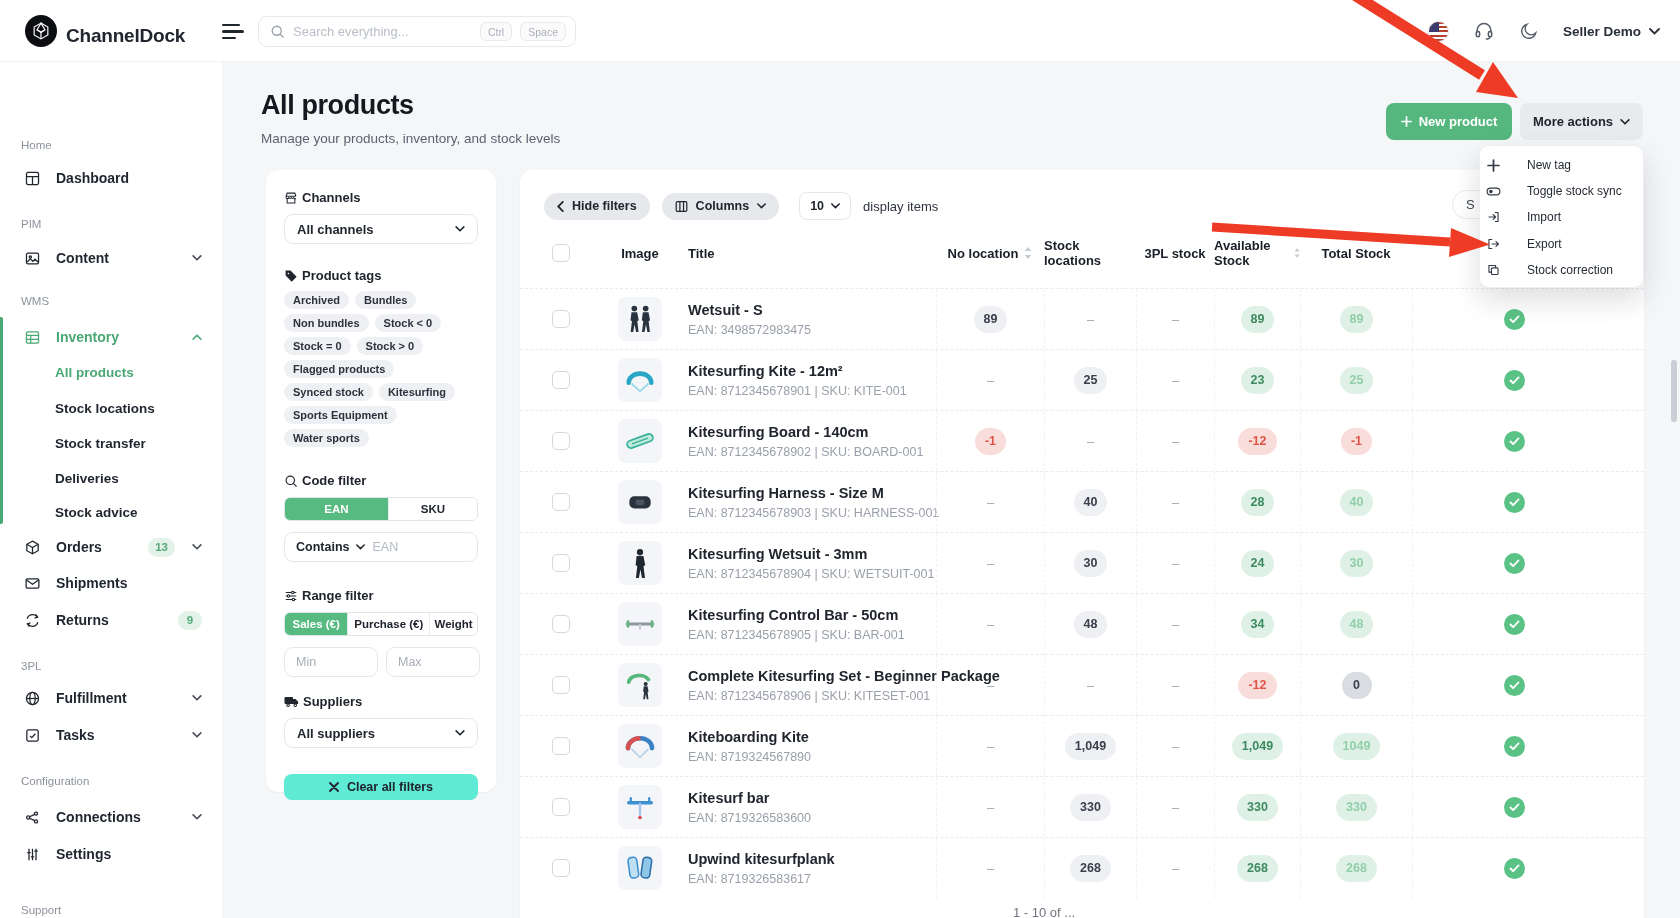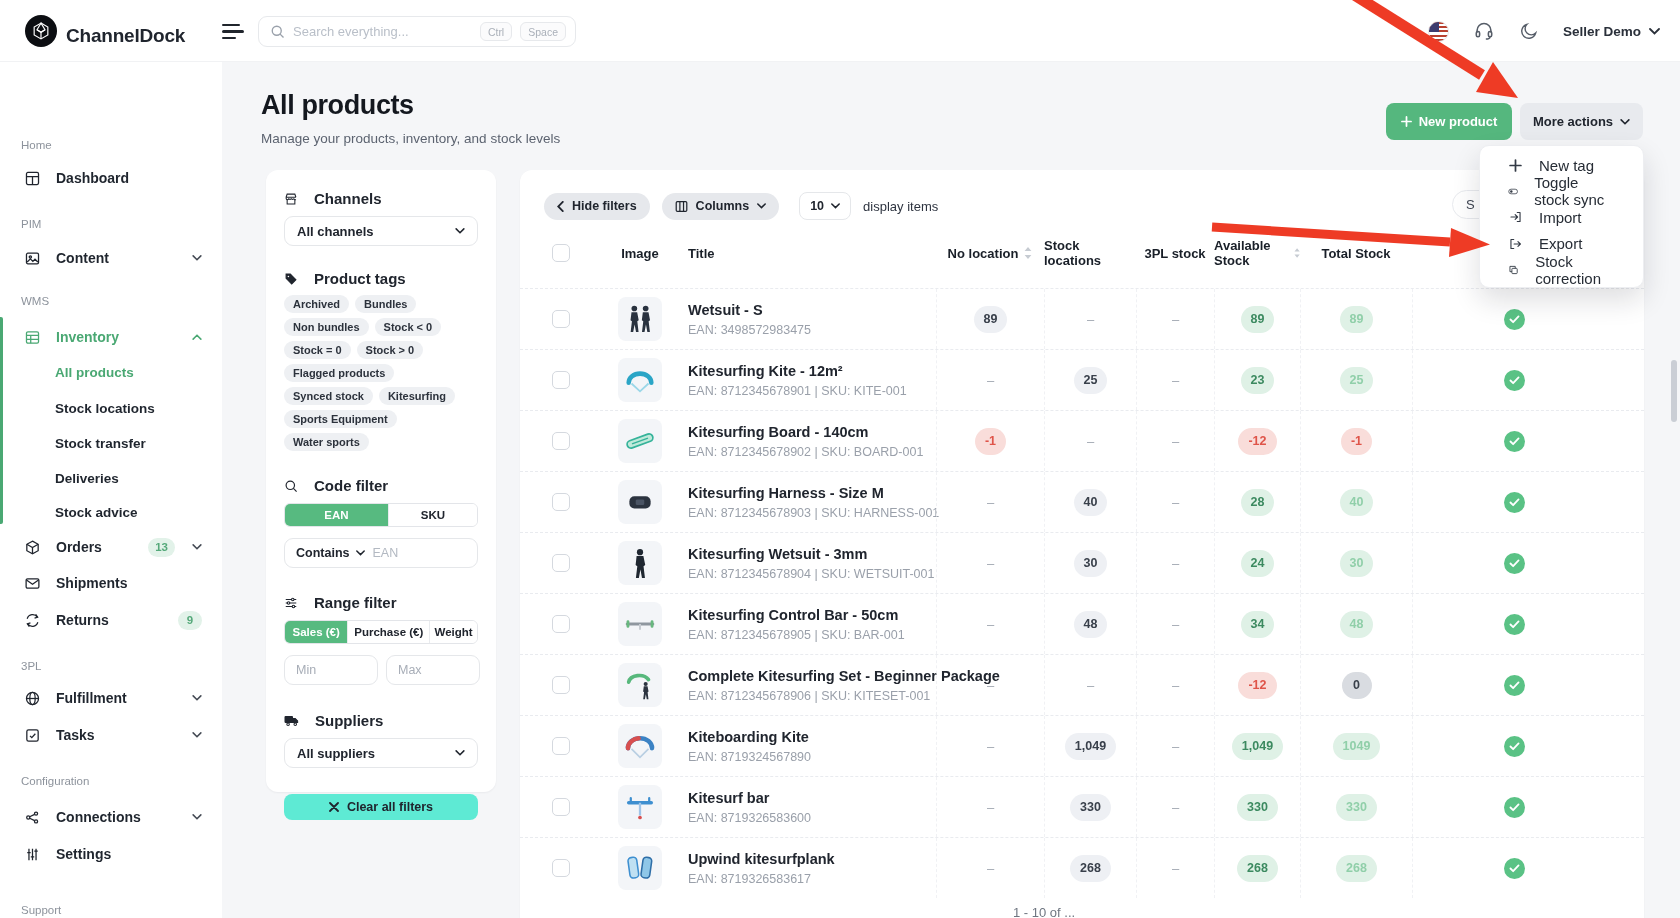--- a/index.html
+++ b/index.html
@@ -36,40 +36,40 @@
   .sbadge.edge{right:20px}
   .bar{position:absolute;left:0;top:255px;width:3px;height:207px;background:#4aa873;border-radius:0 2px 2px 0}
   
   .page-title{position:absolute;left:261px;top:90px;font-size:27px;font-weight:800;color:#14181f;letter-spacing:-.4px}
   .page-sub{position:absolute;left:261px;top:131px;font-size:13.5px;color:#5c6370}
   .btn{position:absolute;height:37px;border-radius:8px;display:flex;align-items:center;justify-content:center;gap:7px;font-size:13px;font-weight:700;cursor:pointer}
   .btn-new{left:1386px;top:103px;width:126px;background:#55b77e;color:#fff}
   .btn-more{left:1520px;top:103px;width:123px;background:#e8eaee;color:#20252e}
   
   .menu{position:absolute;left:1479px;top:145px;width:165px;height:143px;background:#fff;border:1px solid #edeef1;border-radius:10px;box-shadow:0 12px 28px rgba(18,24,34,.14);z-index:40;padding:6px 0}
-  .mitem{height:26.2px;display:flex;align-items:center;gap:16px;padding:0 28px;font-size:15px;color:#262c35;cursor:pointer}
+  .mitem{height:26.2px;display:flex;align-items:center;gap:26px;padding:0 6px;font-size:12px;color:#262c35;cursor:pointer}
   .mic{width:15px;color:#333a45}
   
   .fcard{position:absolute;left:266px;top:170px;width:230px;height:622px;background:#fff;border-radius:12px;box-shadow:0 1px 2px rgba(16,24,40,.05);padding:20px 18px}
-  .fhead{display:flex;gap:16px;align-items:center;font-size:15px;font-weight:700;color:#20252e}
+  .fhead{display:flex;gap:4px;align-items:center;font-size:13px;font-weight:700;color:#20252e}
   .fselect{margin-top:9px;height:30px;border:1px solid #e5e7ea;border-radius:9px;display:flex;align-items:center;justify-content:space-between;padding:0 12px;font-size:13px;font-weight:600;color:#20252e;cursor:pointer}
   .chips{margin-top:8px;display:flex;flex-wrap:wrap;gap:5px 6px}
   .chip{font-size:11px;font-weight:600;color:#2c323c;background:#eef0f3;border-radius:10px;padding:3px 9px;cursor:pointer;white-space:nowrap}
   .seg-wrap{margin-top:9px;display:flex;border:1px solid #e3e5e9;border-radius:6px;overflow:hidden;height:24px}
   .seg{flex:1;display:flex;align-items:center;justify-content:center;font-size:11.5px;font-weight:700;color:#20252e;background:#fff;cursor:pointer;border-left:1px solid #e9ebee}
   .seg:first-child{border-left:none}
   .seg.on{background:#57ba80;color:#fff;border-left:none}
   .combo{margin-top:11px;height:30px;border:1px solid #e5e7ea;border-radius:9px;display:flex;align-items:center;padding:0 11px;gap:7px}
   .combo .clabel{font-size:12.5px;font-weight:700}
   .combo input{border:none;outline:none;flex:1;min-width:0;font-size:12.5px}
   .combo input::placeholder{color:#b3b9c2}
   .minmax{margin-top:11px;display:flex;gap:8px}
   .minmax input{width:94px;height:30px;border:1px solid #e5e7ea;border-radius:9px;padding:0 11px;font-size:12.5px;outline:none}
   .minmax input::placeholder{color:#a7adb7}
-  .mt24{margin-top:24px}.mt26{margin-top:26px}.mt27{margin-top:27px}
+  .mt24{margin-top:24px}.mt26{margin-top:26px}.mt27{margin-top:17px}
   .clear-btn{margin-top:26px;height:26px;border-radius:8px;background:#5eead4;display:flex;align-items:center;justify-content:center;gap:8px;font-size:12.5px;font-weight:700;cursor:pointer}
   
   .tcard{position:absolute;left:520px;top:170px;width:1124px;height:760px;background:#fff;border-radius:12px 12px 0 0;box-shadow:0 1px 2px rgba(16,24,40,.05)}
   .toolbar{display:flex;align-items:center;gap:12px;padding:22px 24px 0}
   .tbtn{height:27px;padding:0 13px;border-radius:14px;background:#e6e8ec;display:flex;align-items:center;gap:8px;font-size:12.5px;font-weight:700;cursor:pointer}
   .pagesize{height:28px;width:52px;border:1px solid #e5e7ea;border-radius:8px;background:#fff;display:flex;align-items:center;justify-content:center;gap:7px;font-size:12.5px;font-weight:700;cursor:pointer;margin-left:8px}
   .disp{font-size:13px;color:#2e3440}
   .grid-row{display:grid;grid-template-columns:42px 96px 248px 108px 92px 78px 86px 112px 1fr;align-items:center;padding-left:30px}
   .thead{margin-top:18px;height:26px}
   .th{font-size:13px;font-weight:700;color:#191f28;display:flex;align-items:center;justify-content:center;gap:6px}

